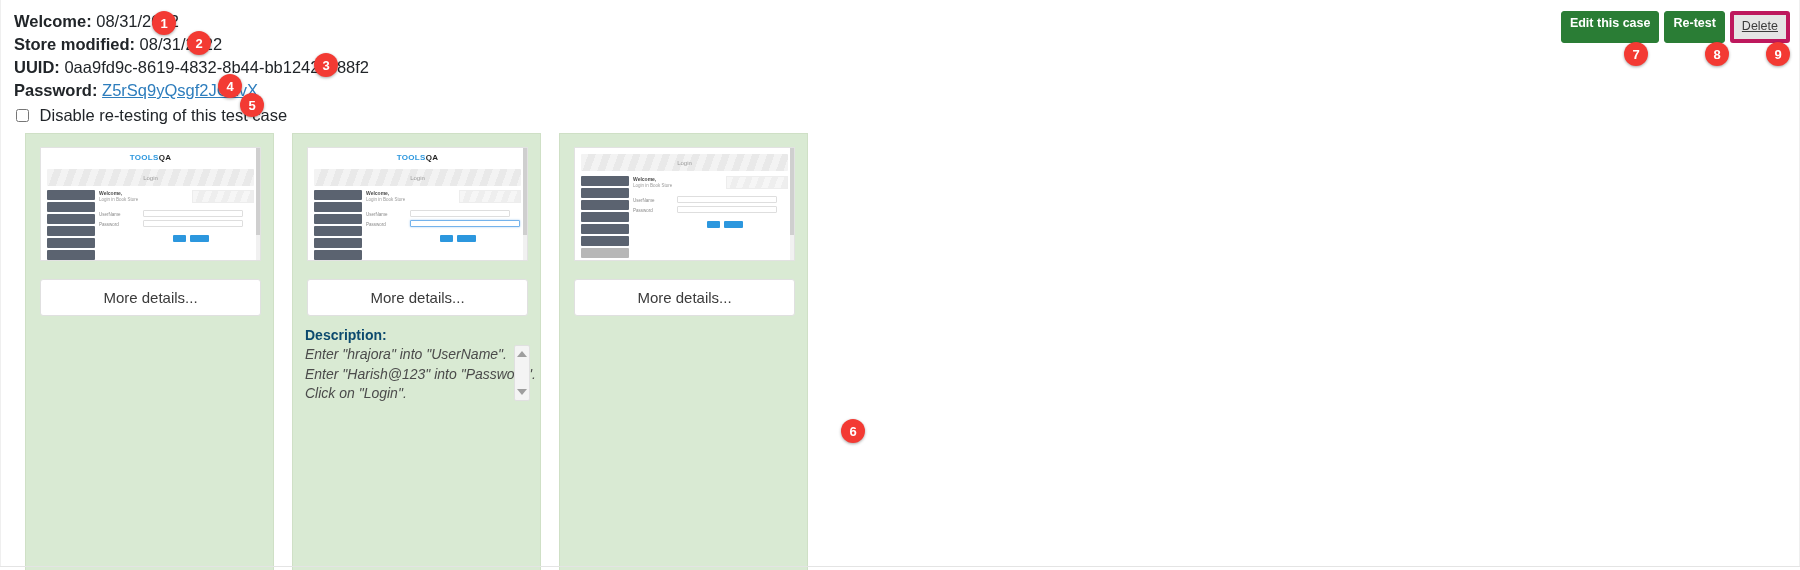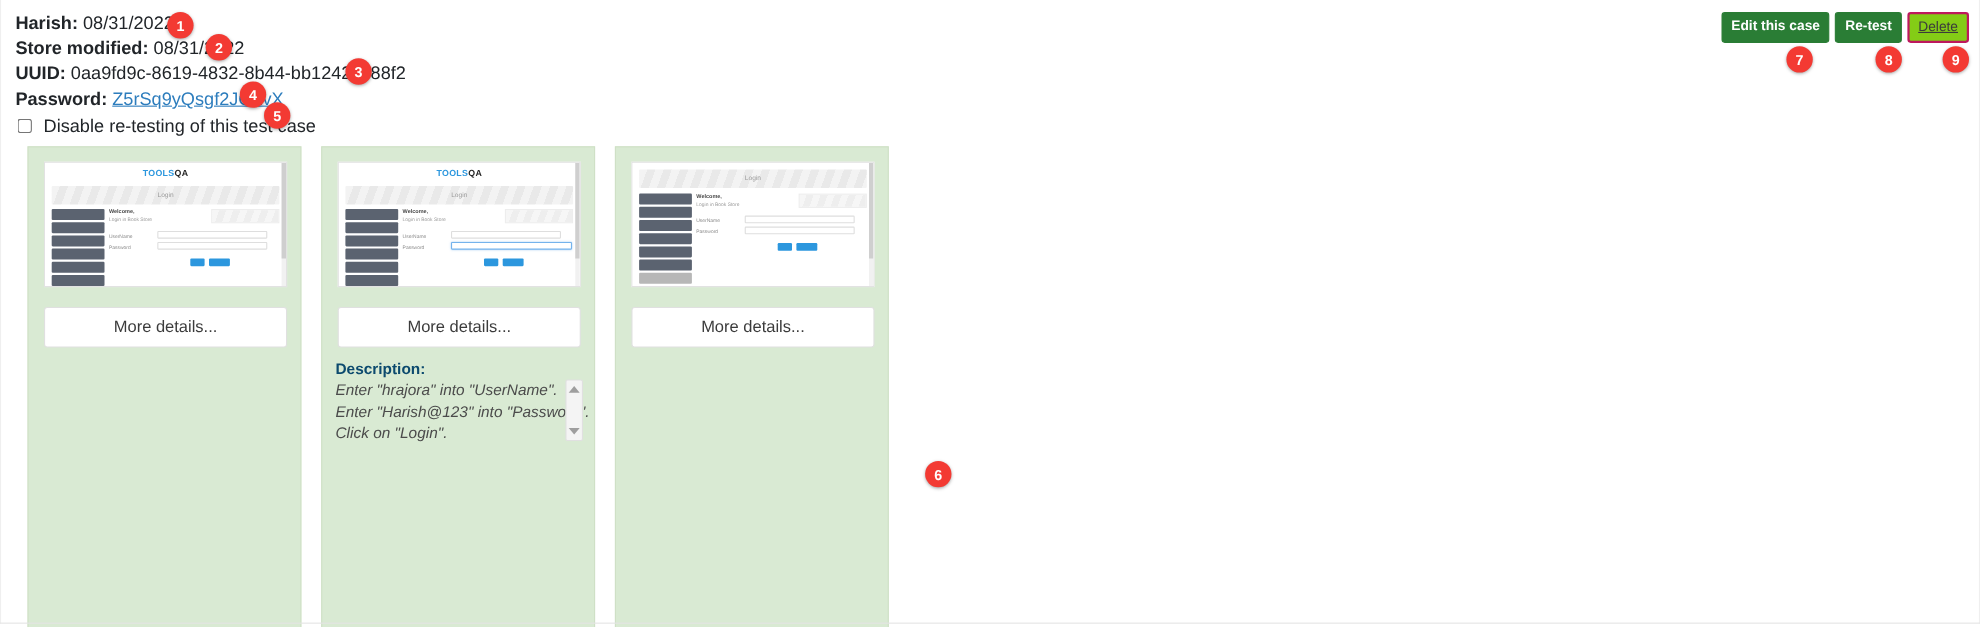--- a/index.html
+++ b/index.html
@@ -46,22 +46,22 @@
     border-radius: 3px;
     cursor: pointer;
     white-space: nowrap;
   }
   .btn-green {
     background: #2a7d35;
     border: 1px solid #2a7d35;
     color: #ffffff;
   }
   .btn-light {
-    background: #84cc16;
-    border: 2px solid #be185d;
+    background: #e5e5e5;
+    border: 4px solid #be185d;
     color: #3b3b3b;
     font-weight: normal;
     text-decoration: underline;
   }
 
   
   .badge {
     position: absolute;
     width: 24px; height: 24px;
     border-radius: 50%;
@@ -200,21 +200,21 @@
 </head>
 <body>
 
 <div id="page">
 
   <div class="leftline"></div>
   <div class="rightline"></div>
 
   <div class="meta">
     <div class="meta-row">
-      <span class="meta-label">Harish:</span>
+      <span class="meta-label">Welcome:</span>
       <span class="meta-value">08/31/2022</span>
     </div>
     <div class="meta-row">
       <span class="meta-label">Store modified:</span>
       <span class="meta-value">08/31/2022</span>
     </div>
     <div class="meta-row">
       <span class="meta-label">UUID:</span>
       <span class="meta-value">0aa9fd9c-8619-4832-8b44-bb1242dc88f2</span>
     </div>

